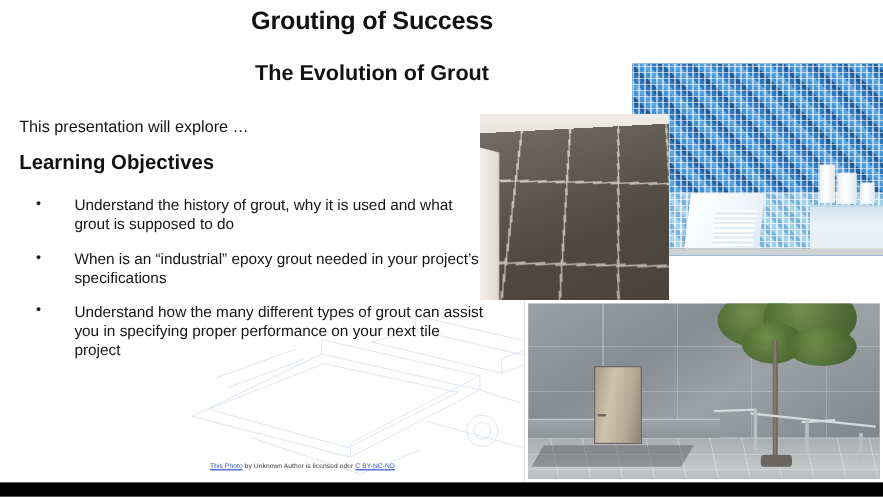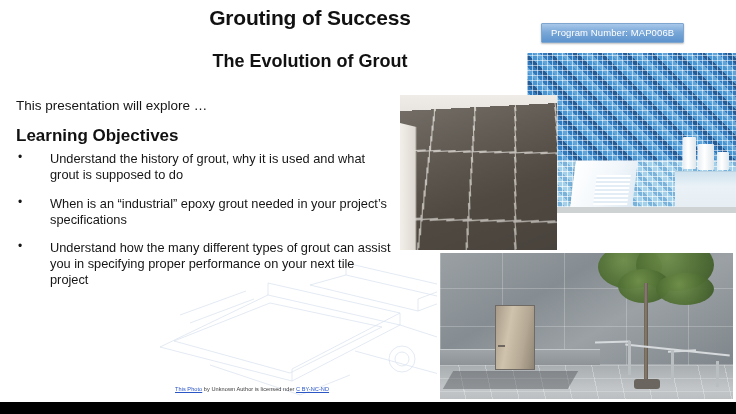--- a/index.html
+++ b/index.html
@@ -102,21 +102,21 @@
     top: 126px;
     font-size: 17px;
     font-weight: bold;
     color: #111111;
   }
   .bullet-list {
     position: absolute;
     left: 16px;
     top: 151px;
     width: 380px;
-    margin: 0;
+    margin: 12px;
     padding: 0;
     list-style: none;
   }
   .bullet-item {
     position: relative;
     padding-left: 34px;
     margin-bottom: 13px;
     font-size: 12.8px;
     line-height: 1.24;
     color: #151515;
@@ -370,21 +370,20 @@
       <path d="M300,60 L330,70 M300,74 L330,84"></path>
       <path d="M30,60 L96,36 M40,68 L104,44"></path>
     </g>
   </svg>
 
   <div class="title-block">
     <div class="title-main">Grouting of Success</div>
     <div class="title-sub2">The Evolution of Grout</div>
   </div>
 
-  <div class="program-badge">Program Number: MAP006B</div>
 
   <div class="intro-line">This presentation will explore …</div>
   <div class="objectives-heading">Learning Objectives</div>
 
   <ul class="bullet-list">
     <li class="bullet-item">Understand the history of grout, why it is used and what grout is supposed to do</li>
     <li class="bullet-item">When is an “industrial” epoxy grout needed in your project’s specifications</li>
     <li class="bullet-item">Understand how the many different types of grout can assist you in specifying proper performance on your next tile project</li>
   </ul>
 

